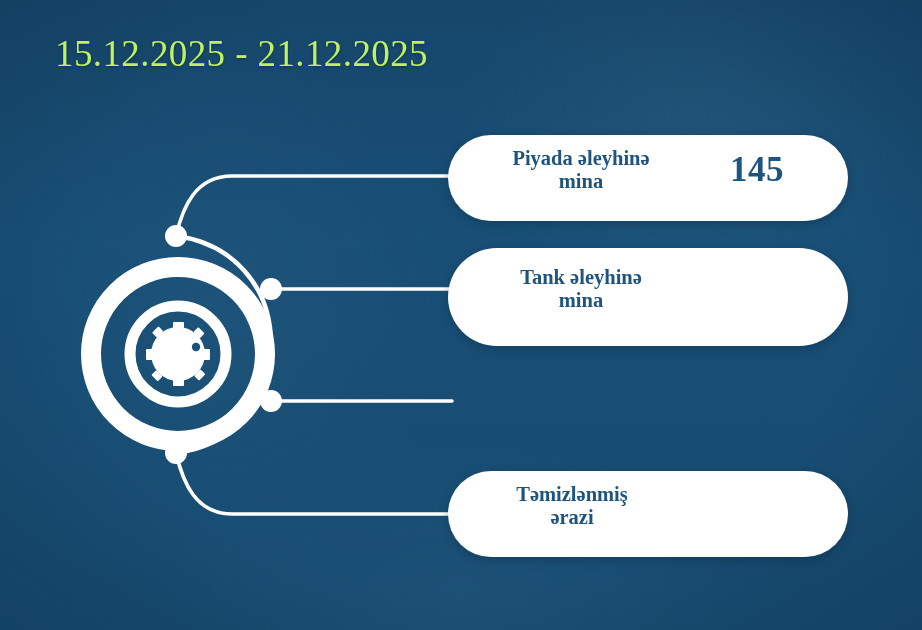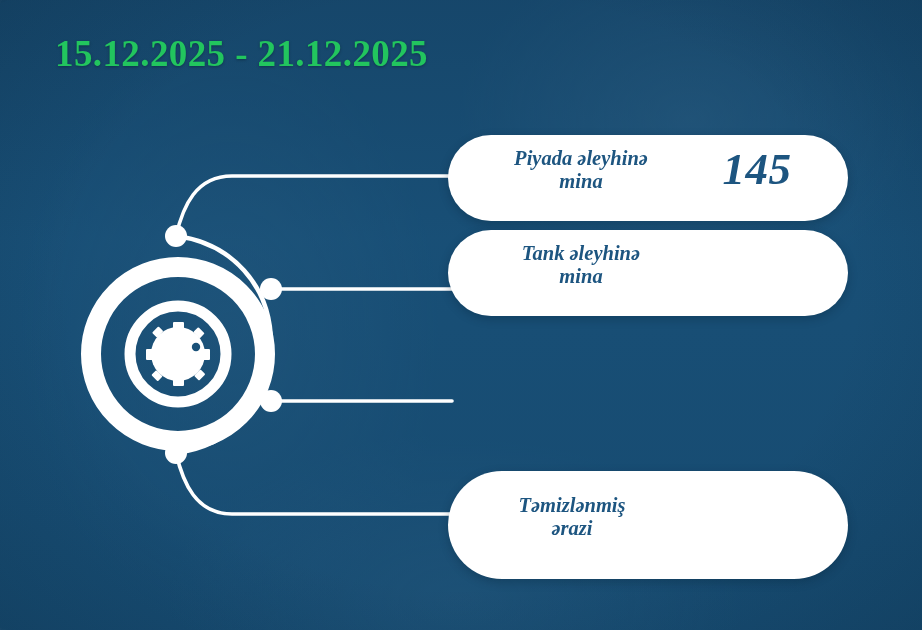--- a/index.html
+++ b/index.html
@@ -40,23 +40,23 @@
     position: absolute;
     inset: 0;
     background: radial-gradient(ellipse 820px 620px at 50% 46%, rgba(0,0,0,0) 48%, rgba(8,38,60,0.42) 100%);
   }
 
   
   #title {
     position: absolute;
     left: 55px;
     top: 33px;
-    color: #22c55e;
+    color: #bef264;
     font-size: 37px;
-    font-weight: bold;
+    font-weight: normal;
     letter-spacing: 0.4px;
     line-height: 1.15;
     text-shadow: 0 1px 3px rgba(0,0,0,0.30);
     white-space: nowrap;
   }
 
   
   #connectors {
     position: absolute;
     left: 0;
@@ -70,46 +70,45 @@
     position: absolute;
     left: 448px;
     width: 400px;
     background: #ffffff;
     border-radius: 999px;
     box-shadow: 0 3px 10px rgba(4,28,46,0.28);
     display: flex;
     align-items: center;
     box-sizing: border-box;
     padding: 0 22px 16px 26px;
-    font-style: italic;
   }
   .card-label {
     color: #1d5580;
     font-size: 20.5px;
     font-weight: bold;
     line-height: 1.12;
     text-align: center;
     flex: 0 0 auto;
     white-space: pre-line;
   }
   .card-value {
     color: #1d5580;
     font-weight: bold;
     text-align: center;
     flex: 1 1 auto;
     line-height: 1.1;
     white-space: pre-line;
   }
-  .card-value.big   { font-size: 45px; letter-spacing: 0.5px; }
+  .card-value.big   { font-size: 35px; letter-spacing: 0.5px; }
   .card-value.small { font-size: 22px; letter-spacing: 0.2px; }
 
   #card-0 { top: 135px; height: 86px; }
-  #card-1 { top: 230px; height: 86px; }
+  #card-1 { top: 248px; height: 98px; }
   #card-2 { top: 359px; height: 86px; }
-  #card-3 { top: 471px; height: 108px; }
+  #card-3 { top: 471px; height: 86px; }
 
   #card-0 .card-label { width: 214px; }
   #card-1 .card-label { width: 214px; }
   #card-2 .card-label { width: 214px; }
   #card-3 .card-label { width: 196px; }
 </style>
 </head>
 <body>
 
 <div id="stage">

